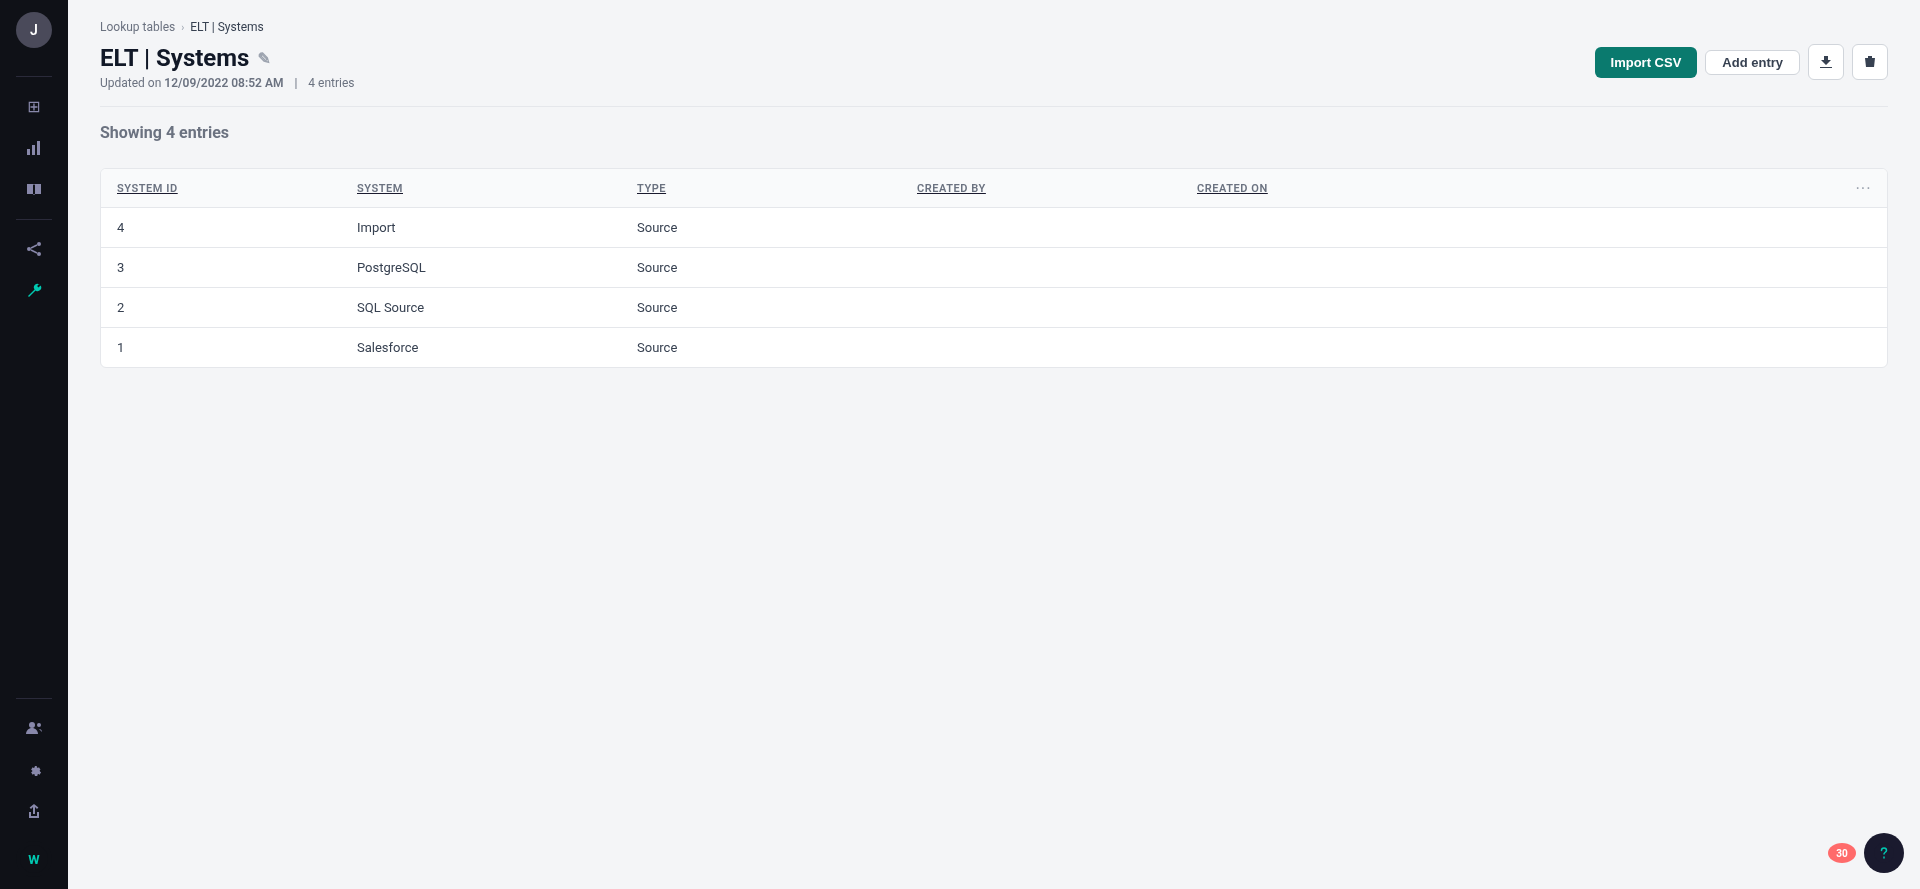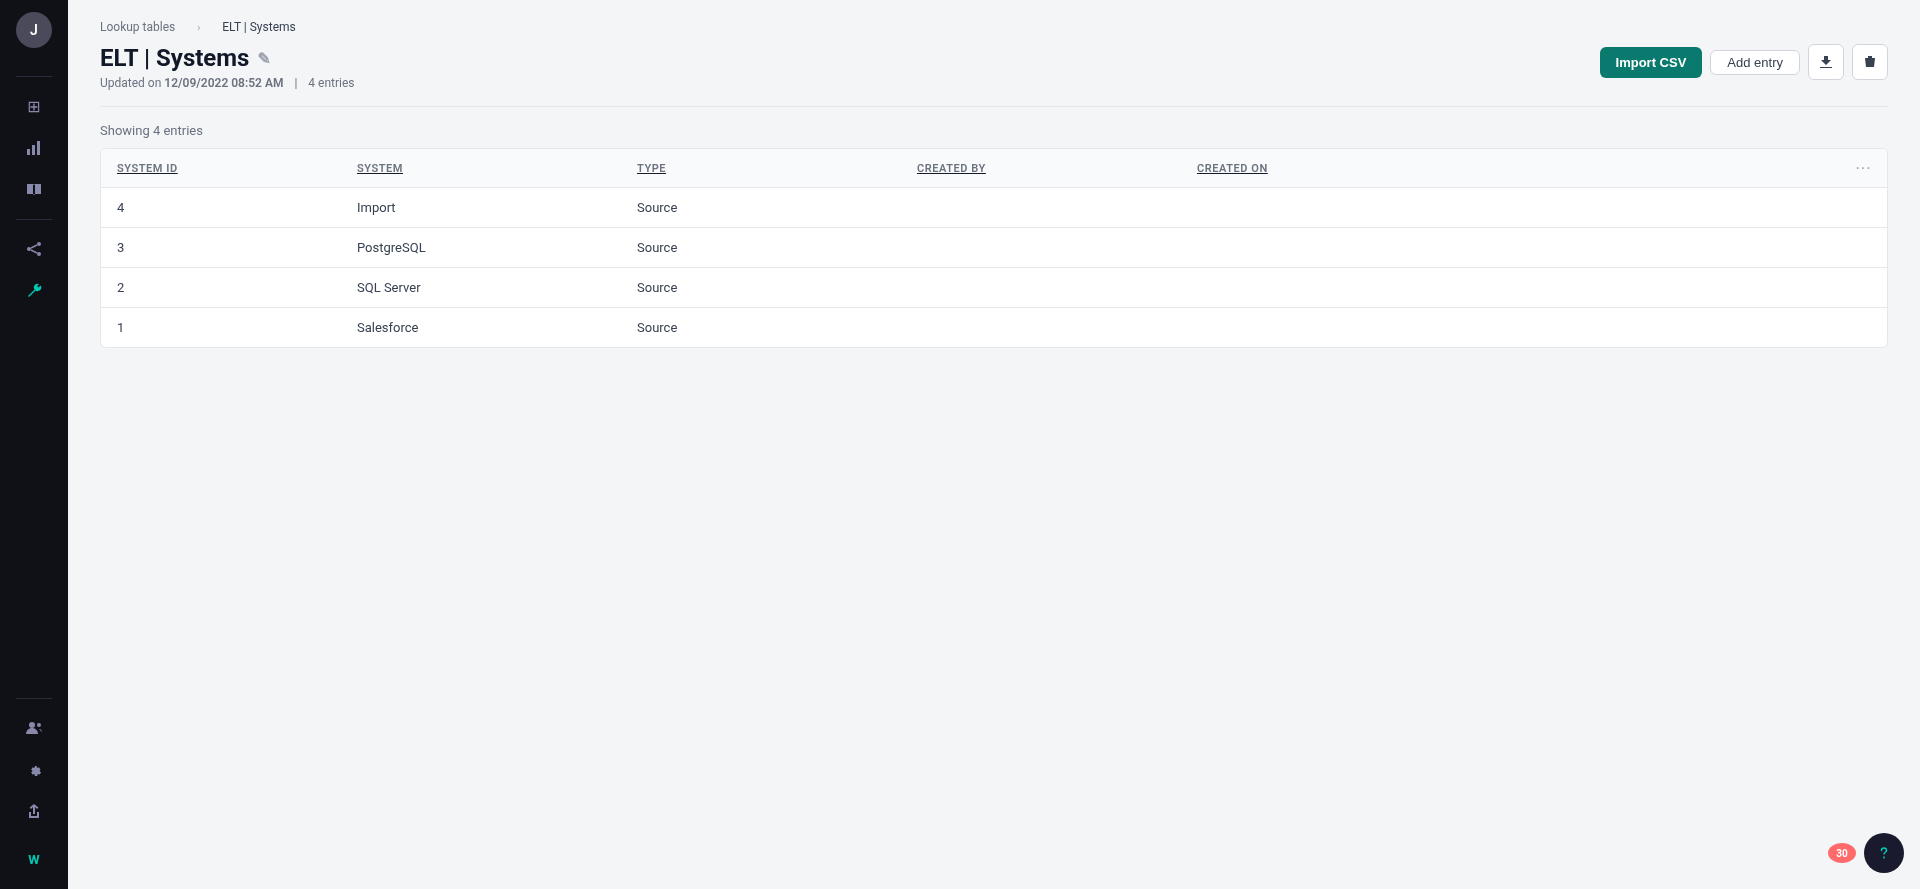--- a/index.html
+++ b/index.html
@@ -57,21 +57,21 @@
       background: #f4f5f7;
     }
 
     .content-area {
       padding: 20px 32px;
       flex: 1;
     }
 
     
     .breadcrumb {
-      display: flex; align-items: center; gap: 22px;
+      display: flex; align-items: center; gap: 6px;
       font-size: 12px; color: #6b7280; margin-bottom: 10px;
     }
     .breadcrumb-link { color: #6b7280; cursor: pointer; }
     .breadcrumb-chevron { font-size: 10px; color: #9ca3af; }
     .breadcrumb-current { color: #374151; }
 
     
     .page-header {
       display: flex; align-items: flex-start; justify-content: space-between;
       margin-bottom: 8px;
@@ -95,21 +95,21 @@
       display: flex; align-items: center; gap: 8px;
     }
     .btn-primary {
       background: #0a7a6e; color: #fff; border: none;
       padding: 8px 16px; border-radius: 6px; font-size: 13px; font-weight: 600;
       cursor: pointer;
       text-align: right;
     }
     .btn-secondary {
       background: #fff; color: #374151; border: 1px solid #d1d5db;
-      padding: 4px 16px; border-radius: 6px; font-size: 13px; font-weight: 400;
+      padding: 4px 16px; border-radius: 6px; font-size: 13px; font-weight: 700;
       cursor: pointer;
     }
     .btn-icon {
       background: #fff; color: #374151; border: 1px solid #d1d5db;
       width: 36px; height: 36px; border-radius: 6px;
       display: flex; align-items: center; justify-content: center;
       cursor: pointer; font-size: 14px;
     }
 
     
@@ -127,21 +127,21 @@
     }
     .search-input {
       width: 100%; padding: 7px 12px 7px 30px;
       border: 1px solid #d1d5db; border-radius: 6px;
       font-size: 13px; color: #374151; background: #fff;
       outline: none;
     }
 
     
     .showing-count {
-      font-size: 13px; color: #6b7280; margin-bottom: 10px;
+      font-size: 16px; color: #6b7280; margin-bottom: 26px; font-weight: bold;
     }
 
     
     .table-wrapper {
       background: #fff; border: 1px solid #e5e7eb; border-radius: 6px; overflow: hidden;
     }
     table {
       width: 100%; border-collapse: collapse; font-size: 13px;
     }
     thead tr {
@@ -323,21 +323,21 @@
             <tr>
       <td class="col-system-id">3</td>
       <td class="col-system">PostgreSQL</td>
       <td class="col-type">Source</td>
       <td class="col-created-by"></td>
       <td class="col-created-on"></td>
       <td class="col-actions"></td>
     </tr>
             <tr>
       <td class="col-system-id">2</td>
-      <td class="col-system">SQL Server</td>
+      <td class="col-system">SQL Source</td>
       <td class="col-type">Source</td>
       <td class="col-created-by"></td>
       <td class="col-created-on"></td>
       <td class="col-actions"></td>
     </tr>
             <tr>
       <td class="col-system-id">1</td>
       <td class="col-system">Salesforce</td>
       <td class="col-type">Source</td>
       <td class="col-created-by"></td>

